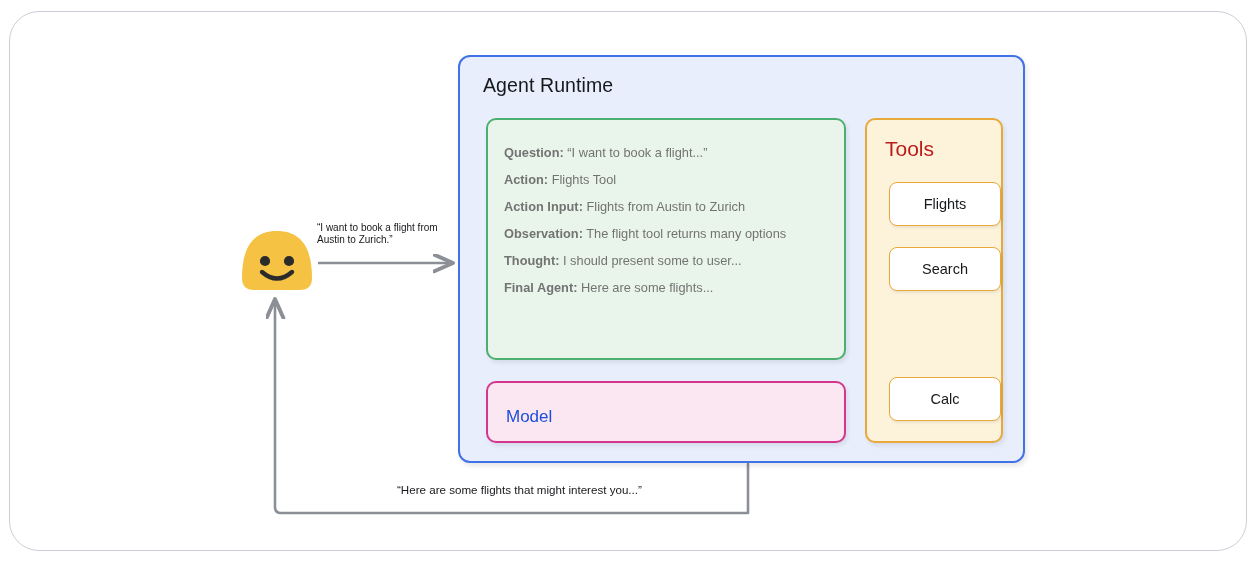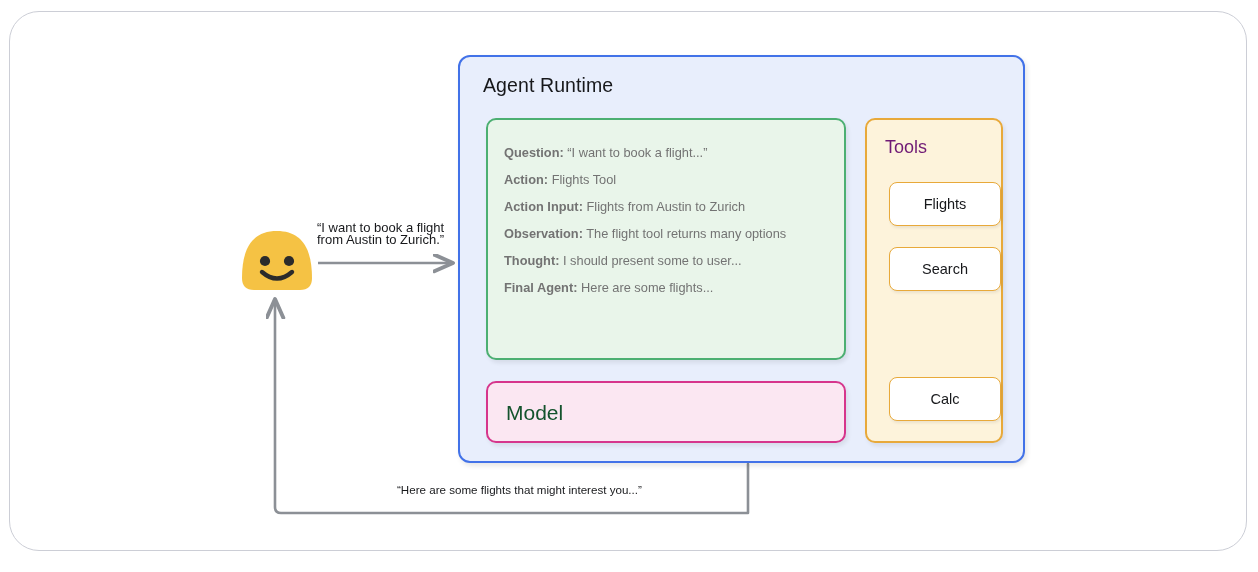--- a/index.html
+++ b/index.html
@@ -91,44 +91,44 @@
     height: 62px;
     box-sizing: border-box;
     border: 2.2px solid #d6358c;
     border-radius: 10px;
     background: #fbe7f2;
     box-shadow: 2px 3px 4px rgba(0,0,0,0.08);
   }
   .model-label {
     position: absolute;
     left: 18px;
-    top: 18px;
-    font-size: 21px;
-    color: #14532d;
+    top: 24px;
+    font-size: 17px;
+    color: #1d4ed8;
   }
 
   
   .tools-panel {
     position: absolute;
     left: 405px;
     top: 61px;
     width: 138px;
     height: 325px;
     box-sizing: border-box;
     border: 2.2px solid #e8a93a;
     border-radius: 10px;
     background: #fdf3db;
     box-shadow: 2px 3px 4px rgba(0,0,0,0.08);
   }
   .tools-title {
     position: absolute;
     left: 18px;
     top: 17px;
-    font-size: 18px;
-    color: #701a75;
+    font-size: 21px;
+    color: #b91c1c;
   }
   .tool-btn {
     position: absolute;
     left: 22px;
     width: 112px;
     height: 44px;
     box-sizing: border-box;
     border: 1.8px solid #e8a93a;
     border-radius: 8px;
     background: #ffffff;
@@ -160,21 +160,21 @@
     top: 0;
     width: 1258px;
     height: 572px;
     pointer-events: none;
   }
   .req-caption {
     position: absolute;
     left: 317px;
     top: 222px;
     width: 142px;
-    font-size: 13px;
+    font-size: 10px;
     line-height: 12.4px;
     color: #17181b;
   }
   .resp-caption {
     position: absolute;
     left: 373px;
     top: 483px;
     font-size: 11.6px;
     color: #17181b;
     white-space: nowrap;

